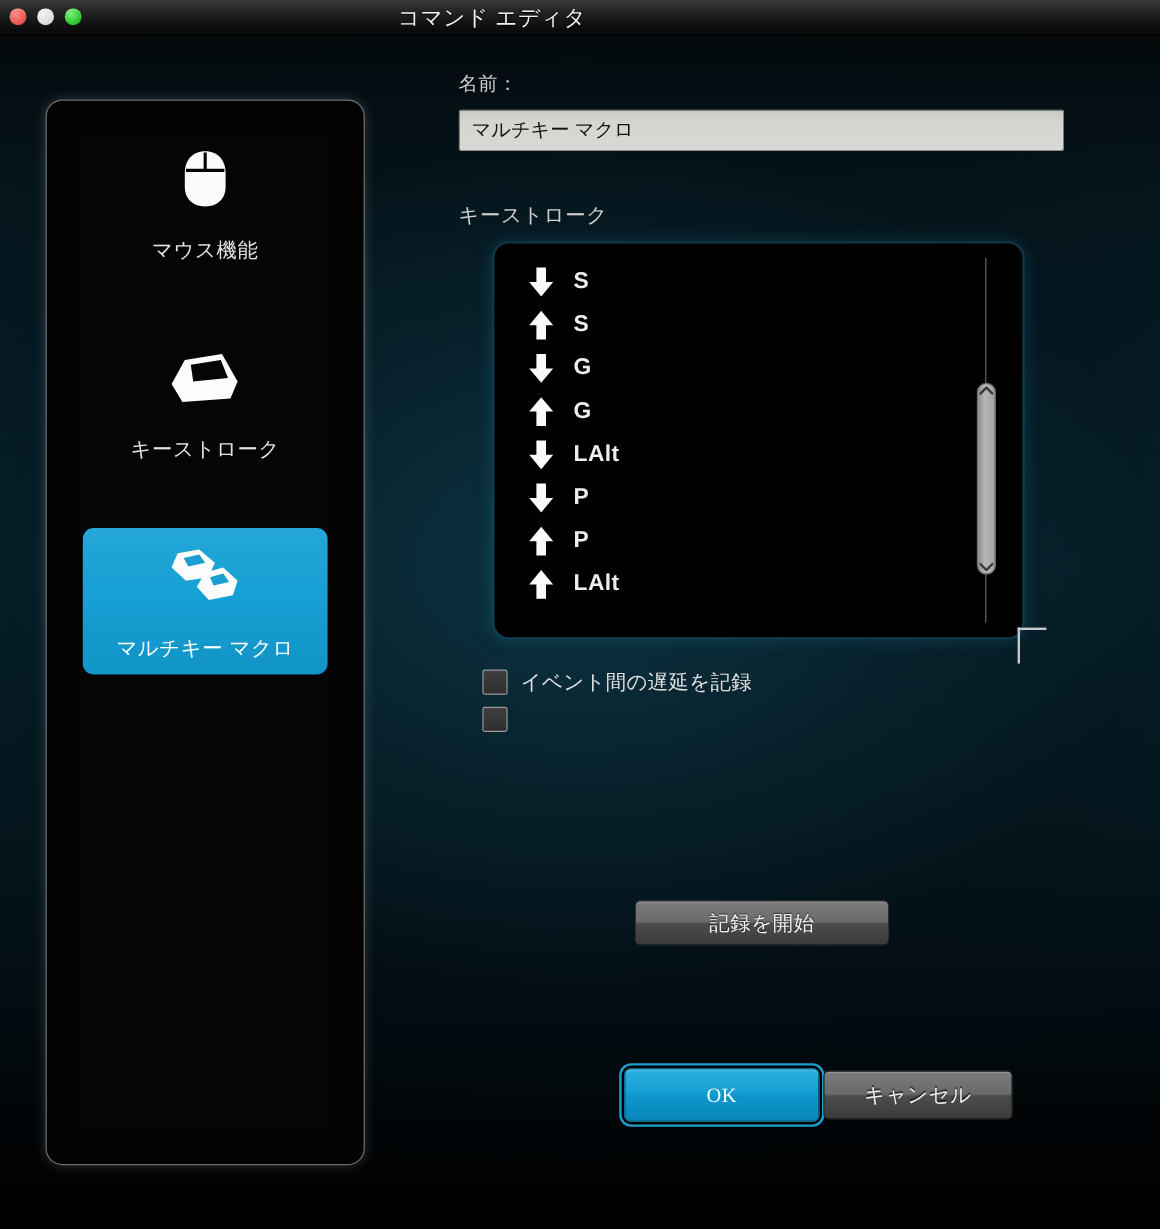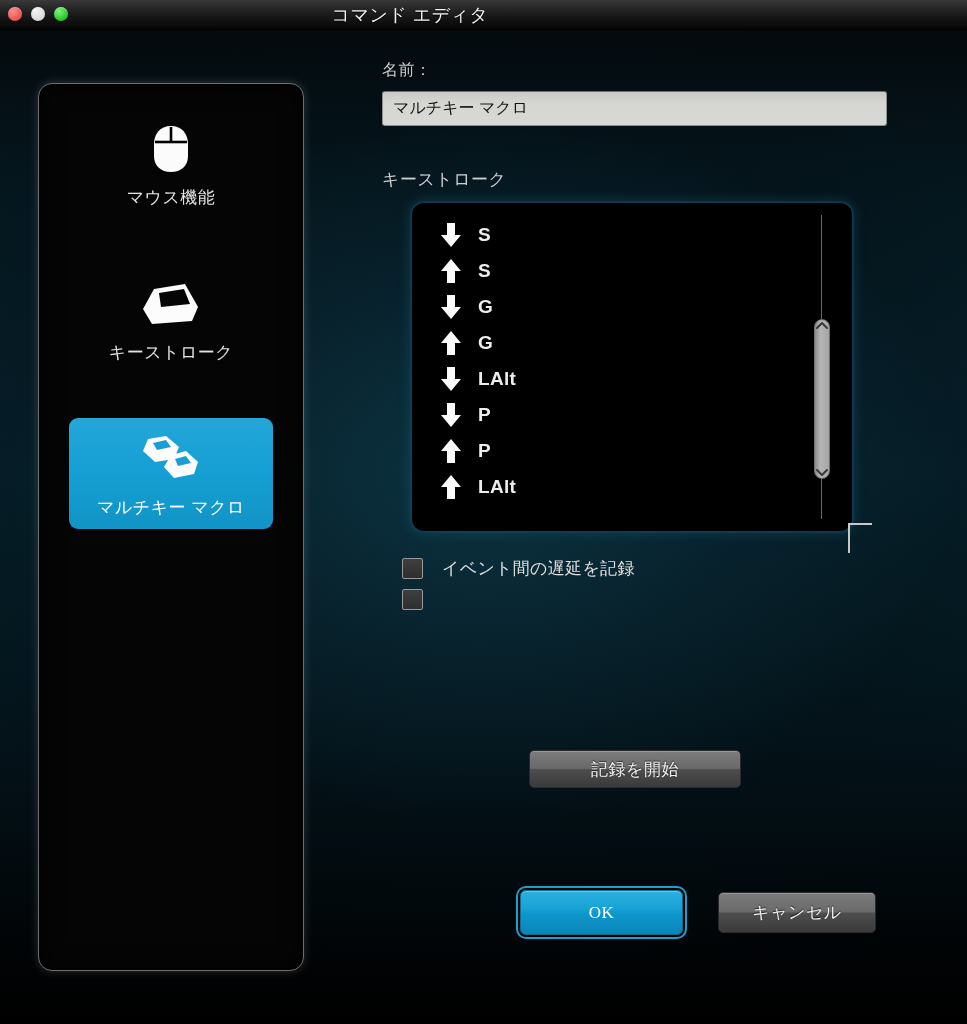--- a/index.html
+++ b/index.html
@@ -68,21 +68,21 @@
   }
   .side-item.selected {
     background: linear-gradient(180deg,#25a6d8 0%, #16a0d4 45%, #1194c6 100%);
     box-shadow: 0 1px 3px rgba(0,0,0,0.7);
   }
   .side-item .icon-wrap {
     height: 58px;
     display: flex; align-items: center; justify-content: center;
   }
   .side-item .side-label {
-    margin-top: 8px;
+    margin-top: 19px;
     font-size: 17px;
     color: #e3e3e3;
     letter-spacing: 0.5px;
   }
   .side-item.selected .side-label { color: #ffffff; }
   .side-gap { height: 38px; }
 
   
   #main { position: absolute; left: 340px; top: 60px; width: 600px; }
 
@@ -177,21 +177,21 @@
   #checks { margin-left: 62px; margin-top: 22px; }
   .check-row { display: flex; align-items: center; height: 31px; }
   .cbox {
     width: 21px; height: 21px;
     background: linear-gradient(180deg,#3f3f3f 0%, #2e2e2e 100%);
     border: 1px solid #9a9a9a;
     border-radius: 2px;
     flex: none;
   }
   .check-row .clabel {
-    margin-left: 19px;
+    margin-left: 11px;
     color: #e0e0e0;
     font-size: 17px;
     letter-spacing: 0.3px;
   }
 
   
   .btn {
     border-radius: 5px;
     font-size: 17px;
     letter-spacing: 0.5px;
@@ -217,21 +217,21 @@
     left: 520px; top: 890px;
     width: 163px; height: 45px;
     background: linear-gradient(180deg,#2bb0de 0%, #18a2d5 40%, #0d96cb 55%, #0a85b9 100%);
     border: 1px solid #0a6e93;
     color: #ffffff;
     box-shadow: 0 0 0 2px #000, 0 0 0 4px #1d9fd0, inset 0 1px 0 rgba(255,255,255,0.3);
     border-radius: 6px;
   }
   #cancel-btn {
     position: absolute;
-    left: 718px; top: 892px;
+    left: 686px; top: 892px;
     width: 158px; height: 41px;
   }
 
   svg { display: block; }
 </style>
 </head>
 <body>
 
 <div id="app">
 

